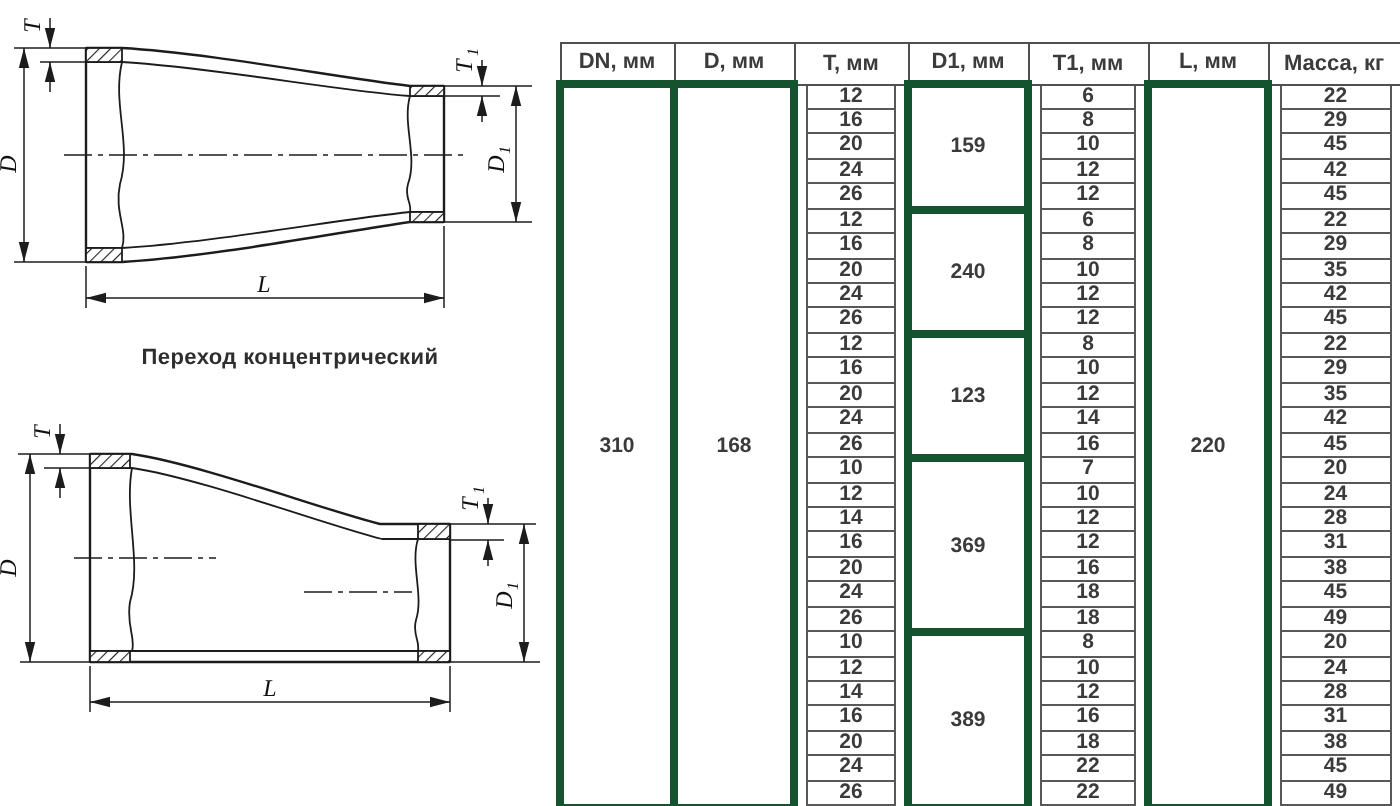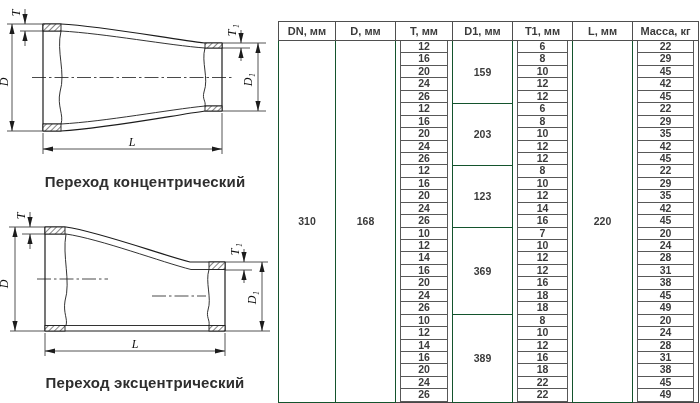--- a/index.html
+++ b/index.html
@@ -1,33 +1,33 @@
 <!DOCTYPE html>
 <html><head>
 <meta charset="utf-8">
 <style>
   html,body{margin:0;padding:0;background:#fff;}
   .screen{position:relative;width:700px;height:403px;background:#ffffff;overflow:hidden;
           font-family:"Liberation Sans",sans-serif;}
   .left-panel{position:absolute;left:0;top:0;width:278px;height:403px;}
   .caption{position:absolute;left:25px;width:240px;text-align:center;
-           font-weight:bold;font-size:15px;color:#2e2e2e;letter-spacing:0.2px;}
+           font-weight:bold;font-size:11px;color:#2e2e2e;letter-spacing:0.2px;}
   .cap-top{top:173px;}
   .cap-bottom{top:374px;}
   svg text.dim{font-family:"Liberation Serif",serif;font-style:italic;font-size:12px;fill:#111;}
   svg text.sub{font-family:"Liberation Serif",serif;font-style:italic;font-size:8px;fill:#111;}
 
   .table-wrap{position:absolute;left:278px;top:21px;}
   table.spec{border-collapse:collapse;table-layout:fixed;width:420px;
              font-family:"Liberation Sans",sans-serif;color:#3b3b3b;border:1.5px solid #474747;}
   table.spec th{border:1px solid #4f4f4f;height:18px;padding:0;font-size:11px;font-weight:bold;
                 text-align:center;background:#fff;}
   table.spec tr{height:12.45px;}
   table.spec td{padding:0;text-align:center;font-size:10.5px;font-weight:bold;}
-  td.merged{border:1px solid #14532d;font-size:11px;vertical-align:middle;}
+  td.merged{border:4px solid #14532d;font-size:11px;vertical-align:middle;}
   td.box{vertical-align:top;}
   .bi{box-sizing:border-box;height:12.45px;border:1px solid #585858;border-top:none;
       margin:0 4px;line-height:11.8px;}
 </style>
 </head>
 <body>
 
 <div class="screen">
 
   <div class="left-panel">
@@ -152,21 +152,20 @@
           </g>
         <g transform="translate(256,300) rotate(-90)" stroke="none" fill="#111">
           <text class="dim" text-anchor="middle">D</text>
           <text class="sub" x="5" y="3">1</text>
           </g>
         <text class="dim" x="135" y="348" text-anchor="middle" stroke="none" fill="#111">L</text>
       </g>
     </svg>
 
     <div class="caption cap-top">Переход концентрический</div>
-    <div class="caption cap-bottom">Переход эксцентрический</div>
   </div>
 
   <div class="table-wrap">
     <table class="spec">
       <colgroup>
         <col style="width:57px">
           <col style="width:60px">
           <col style="width:57px">
         <col style="width:60px">
           <col style="width:60px">
@@ -241,21 +240,21 @@
               <div class="bi">12</div>
             </td>
             <td class="box">
               <div class="bi">45</div>
             </td>
           </tr>
           <tr>
             <td class="box">
               <div class="bi">12</div>
             </td>
-            <td class="merged" rowspan="5">203</td>
+            <td class="merged" rowspan="5">240</td>
             <td class="box">
               <div class="bi">6</div>
             </td>
             <td class="box">
               <div class="bi">22</div>
             </td>
           </tr>
           <tr>
             <td class="box">
               <div class="bi">16</div>

